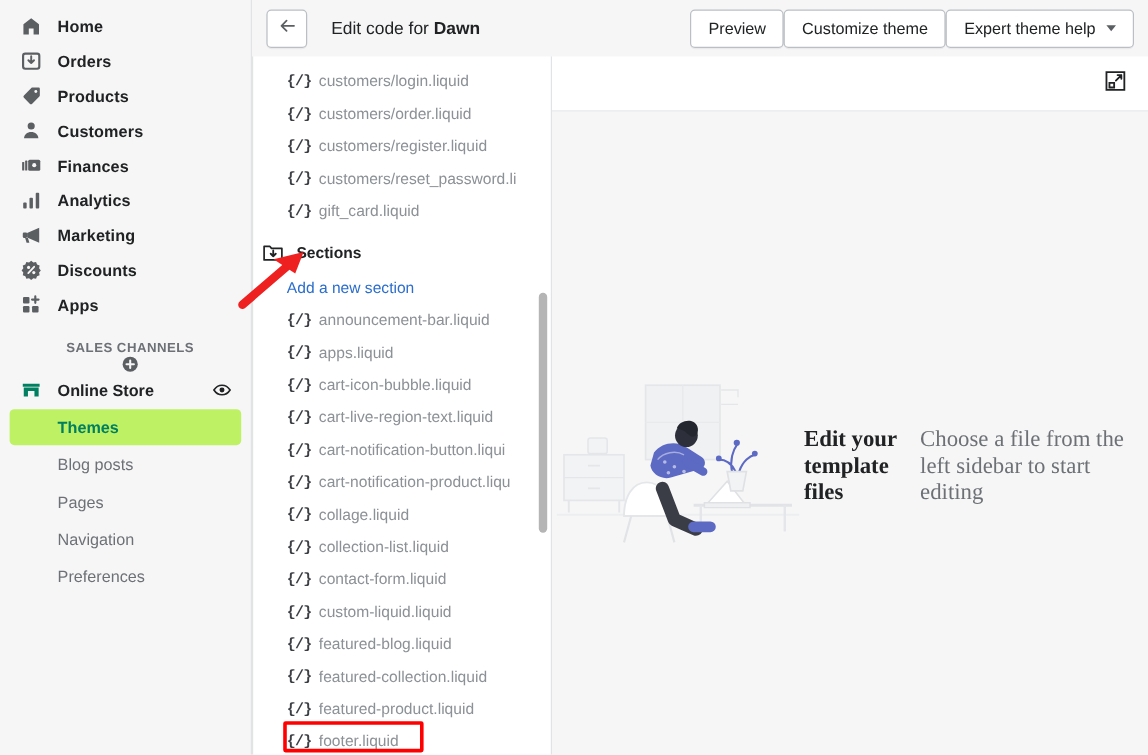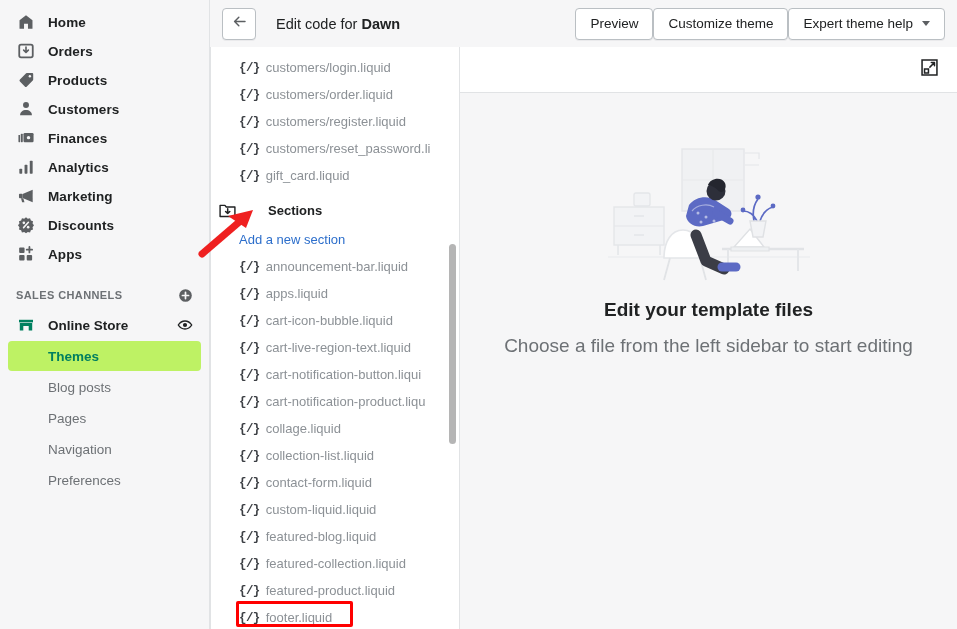--- a/index.html
+++ b/index.html
@@ -31,21 +31,21 @@
     width: 20px; height: 20px; margin-right: 12px;
     display: flex; align-items: center; justify-content: center;
     flex: 0 0 20px;
   }
   .nav-item .lbl {
     font-size: 13.5px; color: #202223; font-weight: 600;
     letter-spacing: 0.1px; white-space: nowrap;
   }
   .section-hdr {
     display: flex; align-items: center; justify-content: space-between;
-    margin: 16px 8px 4px 8px; padding: 0 8px; height: 22px;
+    margin: 16px 8px 4px 16px; padding: 0 8px; height: 22px; flex-direction: column;
   }
   .section-hdr .ttl {
     font-size: 11px; color: #6d7175; font-weight: 600;
     letter-spacing: 0.4px;
   }
   .sub-item {
     display: flex; align-items: center;
     height: 30px; margin: 0 8px 1px 8px;
     padding: 0 8px 0 40px;
     border-radius: 4px; cursor: pointer;
@@ -120,21 +120,21 @@
   .file-row .fico {
     font-family: "Liberation Mono", monospace;
     font-size: 12.5px; font-weight: 700; color: #3c3f44;
     margin-right: 6px; letter-spacing: -0.6px;
   }
   .file-row .fname {
     font-size: 13px; color: #8c9196; white-space: nowrap;
   }
   .folder-row {
     display: flex; align-items: center;
-    height: 30px; padding-left: 6px; margin-top: 6px; cursor: pointer; gap: 21px;
+    height: 30px; padding-left: 6px; margin-top: 6px; cursor: pointer;
   }
   .folder-row .fold-ico {
     width: 20px; height: 20px; margin-right: 10px; flex: 0 0 20px;
     display: flex; align-items: center; justify-content: center;
   }
   .folder-row .fold-lbl {
     font-size: 13px; color: #202223; font-weight: 700;
   }
   .add-link {
     padding-left: 28px; height: 28px; display: flex; align-items: center;
@@ -152,23 +152,24 @@
     border-bottom: 1px solid #e1e3e5;
     display: flex; align-items: center; justify-content: flex-end;
     padding-right: 16px;
   }
   .expand-btn {
     width: 24px; height: 24px; cursor: pointer;
     display: flex; align-items: center; justify-content: center;
   }
   .emptystate {
     flex: 1; background: #f6f6f7;
-    display: flex; flex-direction: column;
+    display: flex; flex-direction: row;
     align-items: center; justify-content: flex-start;
     padding-top: 42px;
+    font-family: Liberation Serif, serif;
   }
   .illus { width: 210px; height: 150px; }
   .empty-title {
     margin-top: 14px; font-size: 19px; color: #202223; font-weight: 600;
   }
   .empty-sub { margin-top: 14px; font-size: 19px; color: #6d7175; }
 
   
   .annot { position: absolute; pointer-events: none; }
   .redbox {

